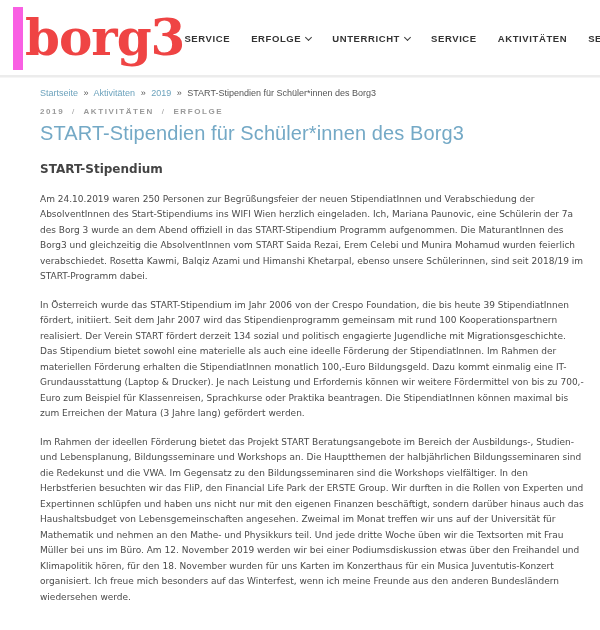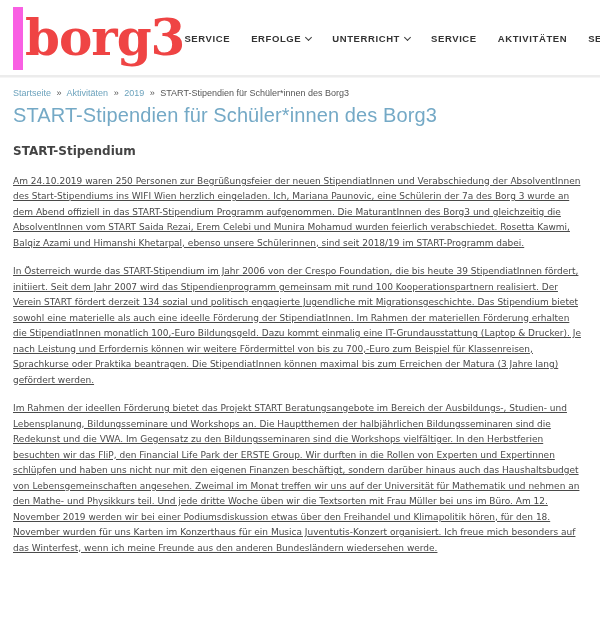--- a/index.html
+++ b/index.html
@@ -27,21 +27,21 @@
     color: #333333; text-decoration: none; cursor: pointer;
     display: flex; align-items: center; white-space: nowrap;
   }
   .chevron {
     width: 5px; height: 5px; display: inline-block;
     border-right: 1.4px solid #3c3c3c; border-bottom: 1.4px solid #3c3c3c;
     transform: rotate(45deg); margin-left: 5px; margin-top: -3px;
   }
 
   
-  .content { padding: 0 16px 0 13px; }
+  .content { padding: 0 16px 0 13px; margin-left: 27px; }
 
   .breadcrumb { margin-top: 11px; font-size: 9px; color: #555555; }
   .breadcrumb a { color: #6da3bd; text-decoration: none; cursor: pointer; }
   .breadcrumb .sep { color: #555555; margin: 0 3px; }
   .breadcrumb .current { color: #555555; }
 
   .category-line {
     margin-top: 9px; font-size: 8px; font-weight: bold;
     letter-spacing: 1.6px; color: #9a9a9a;
   }
@@ -59,21 +59,21 @@
   
   .article {
     margin-top: 17px;
     font-family: "DejaVu Sans", sans-serif;
     font-size: 9px; line-height: 15.5px; color: #4a4a4a;
   }
   .article-heading {
     font-size: 12px; font-weight: bold; color: #444444;
     margin-bottom: 14px;
   }
-  .article p { margin-bottom: 13px; text-decoration: underline; }
+  .article p { margin-bottom: 13px; }
 </style>
 </head>
 <body>
 
 <header class="site-header">
   <div class="logo">
     <div class="logo-bar"></div>
     <span class="logo-text">borg3</span>
   </div>
   <nav class="main-nav">
@@ -106,20 +106,27 @@
   <div class="breadcrumb">
     <a>Startseite</a>
     <span class="sep">»</span>
     <a>Aktivitäten</a>
     <span class="sep">»</span>
     <a>2019</a>
     <span class="sep">»</span>
     <span class="current">START-Stipendien für Schüler*innen des Borg3</span>
   </div>
 
+  <div class="category-line">
+    <a>2019</a>
+    <span class="csep">/</span>
+    <a>AKTIVITÄTEN</a>
+    <span class="csep">/</span>
+    <a>ERFOLGE</a>
+  </div>
 
   <h1 class="page-title">START-Stipendien für Schüler*innen des Borg3</h1>
 
 
   <article class="article">
     <div class="article-heading">START-Stipendium</div>
     <p>Am 24.10.2019 waren 250 Personen zur Begrüßungsfeier der neuen StipendiatInnen und Verabschiedung der AbsolventInnen des Start-Stipendiums ins WIFI Wien herzlich eingeladen. Ich, Mariana Paunovic, eine Schülerin der 7a des Borg 3 wurde an dem Abend offiziell in das START-Stipendium Programm aufgenommen. Die MaturantInnen des Borg3 und gleichzeitig die AbsolventInnen vom START Saida Rezai, Erem Celebi und Munira Mohamud wurden feierlich verabschiedet. Rosetta Kawmi, Balqiz Azami und Himanshi Khetarpal, ebenso unsere Schülerinnen, sind seit 2018/19 im START-Programm dabei.</p>
     <p>In Österreich wurde das START-Stipendium im Jahr 2006 von der Crespo Foundation, die bis heute 39 StipendiatInnen fördert, initiiert. Seit dem Jahr 2007 wird das Stipendienprogramm gemeinsam mit rund 100 Kooperationspartnern realisiert. Der Verein START fördert derzeit 134 sozial und politisch engagierte Jugendliche mit Migrationsgeschichte. Das Stipendium bietet sowohl eine materielle als auch eine ideelle Förderung der StipendiatInnen. Im Rahmen der materiellen Förderung erhalten die StipendiatInnen monatlich 100,-Euro Bildungsgeld. Dazu kommt einmalig eine IT-Grundausstattung (Laptop &amp; Drucker). Je nach Leistung und Erfordernis können wir weitere Fördermittel von bis zu 700,-Euro zum Beispiel für Klassenreisen, Sprachkurse oder Praktika beantragen. Die StipendiatInnen können maximal bis zum Erreichen der Matura (3 Jahre lang) gefördert werden.</p>
     <p>Im Rahmen der ideellen Förderung bietet das Projekt START Beratungsangebote im Bereich der Ausbildungs-, Studien- und Lebensplanung, Bildungsseminare und Workshops an. Die Hauptthemen der halbjährlichen Bildungsseminaren sind die Redekunst und die VWA. Im Gegensatz zu den Bildungsseminaren sind die Workshops vielfältiger. In den Herbstferien besuchten wir das FliP, den Financial Life Park der ERSTE Group. Wir durften in die Rollen von Experten und Expertinnen schlüpfen und haben uns nicht nur mit den eigenen Finanzen beschäftigt, sondern darüber hinaus auch das Haushaltsbudget von Lebensgemeinschaften angesehen. Zweimal im Monat treffen wir uns auf der Universität für Mathematik und nehmen an den Mathe- und Physikkurs teil. Und jede dritte Woche üben wir die Textsorten mit Frau Müller bei uns im Büro. Am 12. November 2019 werden wir bei einer Podiumsdiskussion etwas über den Freihandel und Klimapolitik hören, für den 18. November wurden für uns Karten im Konzerthaus für ein Musica Juventutis-Konzert organisiert. Ich freue mich besonders auf das Winterfest, wenn ich meine Freunde aus den anderen Bundesländern wiedersehen werde.</p>
 

